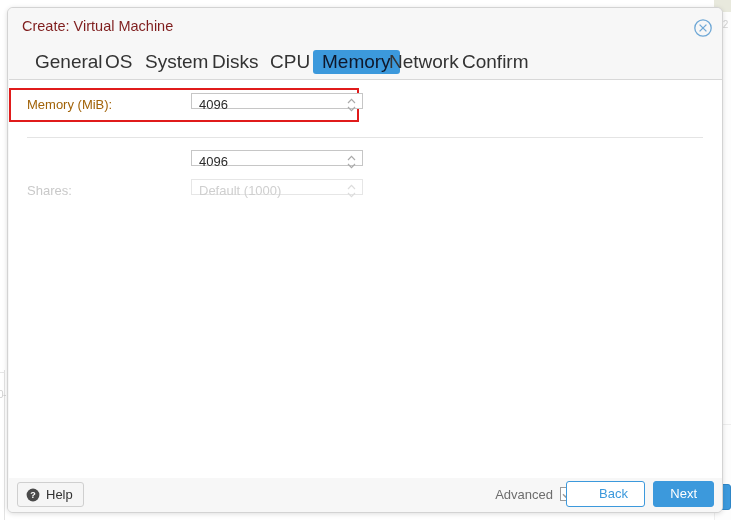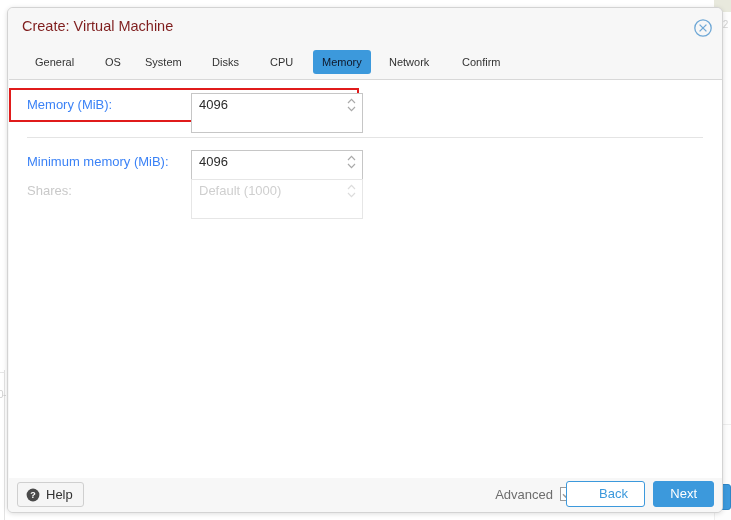--- a/index.html
+++ b/index.html
@@ -116,21 +116,21 @@
     position: absolute;
     left: 0; top: 40px;
     width: 100%; height: 31px;
     background: #f7f7f7;
   }
   .tab {
     position: absolute;
     top: 2px;
     height: 24px;
     padding: 0 9px;
-    font-size: 11px;
+    font-size: 19px;
     line-height: 24px;
     color: #333333;
     border-radius: 3px;
     white-space: nowrap;
     cursor: pointer;
   }
   .tab.active {
     background: #3c99dc;
     color: #0f172a;
   }
@@ -150,29 +150,29 @@
     position: absolute;
     left: 0;
     height: 28px;
   }
   .field-label {
     position: absolute;
     left: 18px; top: 0;
     height: 28px;
     line-height: 28px;
     font-size: 13px;
-    color: #3b82f6;
+    color: #a16207;
     white-space: nowrap;
   }
   .field-label.disabled { color: #c9c9c9; }
 
   .spinbox {
     position: absolute;
     left: 182px; top: 2px;
-    width: 172px; height: 40px;
+    width: 172px; height: 16px;
     background: #ffffff;
     border: 1px solid #c6c6c6;
   }
   .spinbox.disabled {
     border-color: #e6e6e6;
     background: #ffffff;
   }
   .spin-value {
     position: absolute;
     left: 7px; top: 0;
@@ -343,21 +343,20 @@
             <polyline points="2,6 5.5,2.4 9,6" fill="none" stroke="#aaaaaa" stroke-width="1.2"></polyline>
             <polyline points="2,10 5.5,13.6 9,10" fill="none" stroke="#aaaaaa" stroke-width="1.2"></polyline>
           </svg>
         </div>
       </div>
     </div>
 
     <div class="separator"></div>
 
     <div class="form-row" style="top:68px; width:714px;">
-      <div class="field-label">Minimum memory (MiB):</div>
       <div class="spinbox">
         <div class="spin-value">4096</div>
         <div class="spin-arrows">
           <svg width="11" height="16" viewBox="0 0 11 16">
             <polyline points="2,6 5.5,2.4 9,6" fill="none" stroke="#aaaaaa" stroke-width="1.2"></polyline>
             <polyline points="2,10 5.5,13.6 9,10" fill="none" stroke="#aaaaaa" stroke-width="1.2"></polyline>
           </svg>
         </div>
       </div>
     </div>

